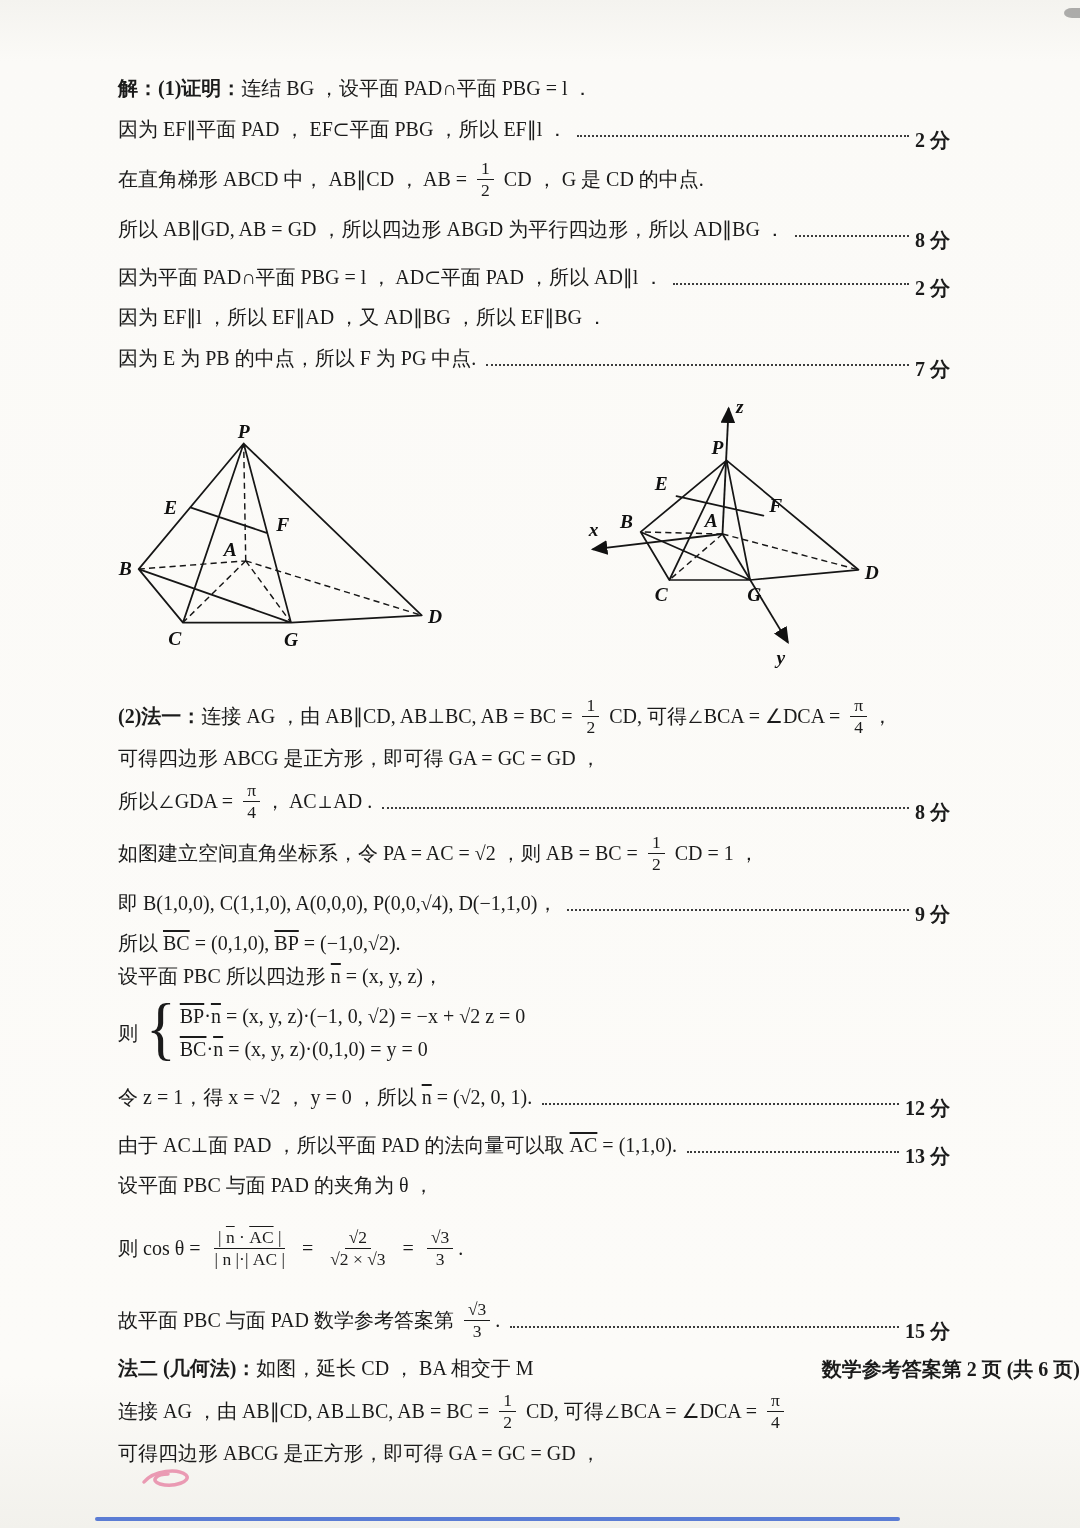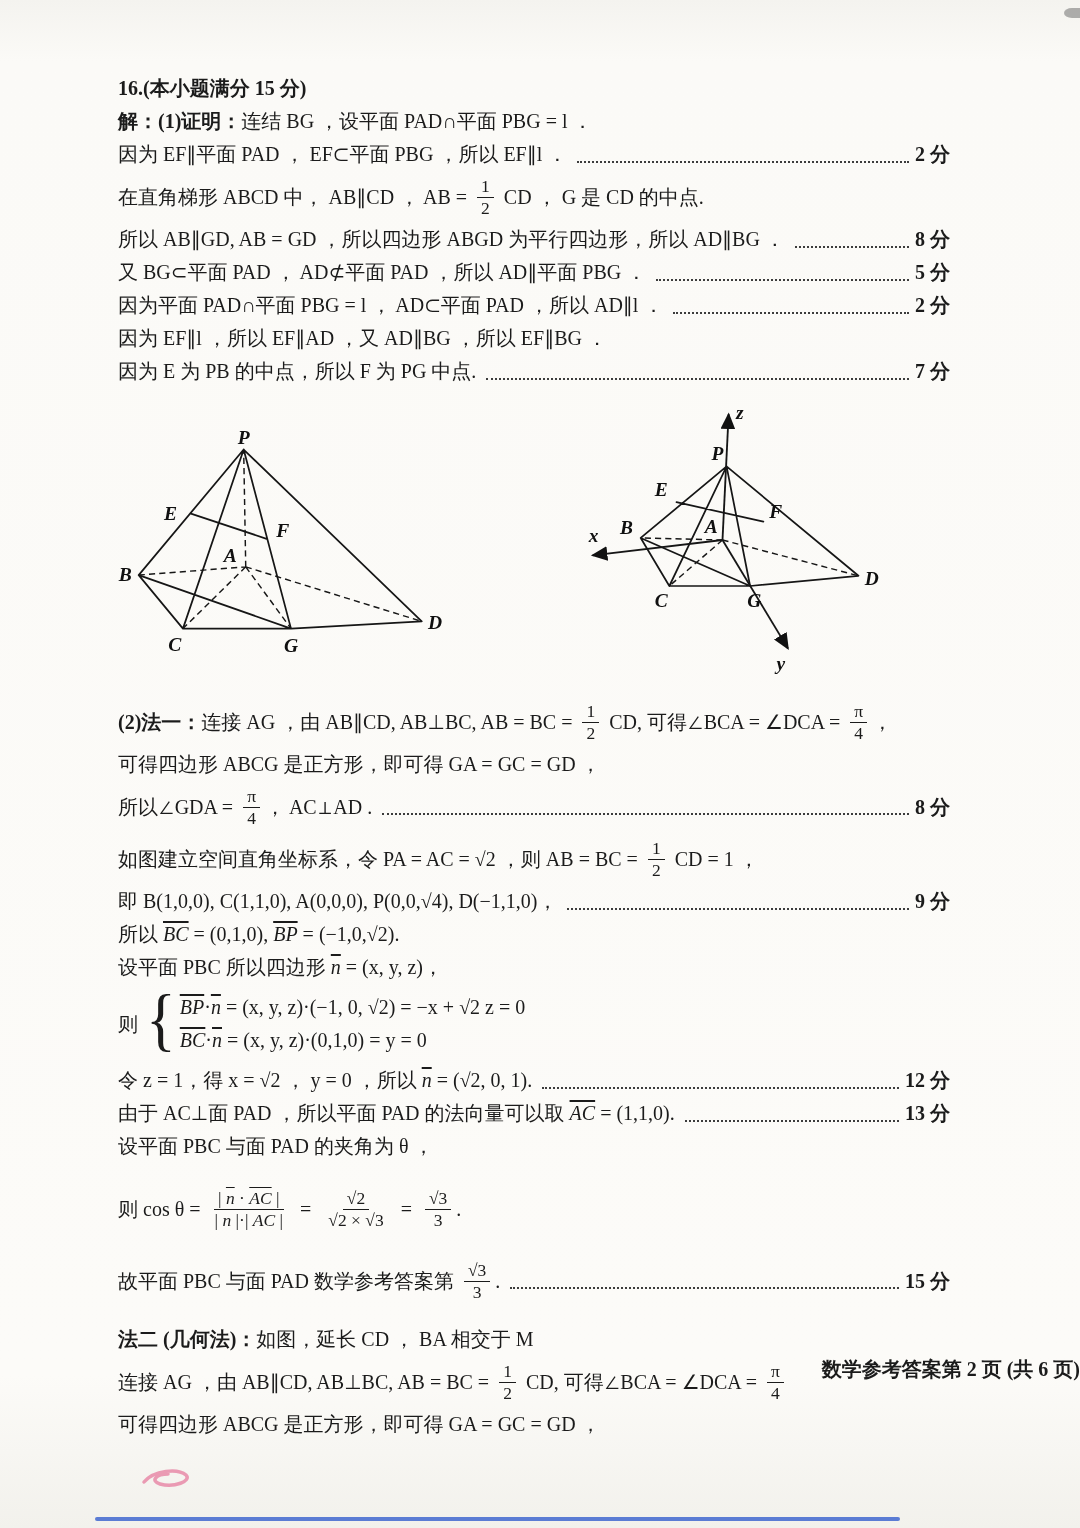--- a/index.html
+++ b/index.html
@@ -10,54 +10,51 @@
   }
   .page{
     position:relative;width:1080px;height:1528px;overflow:hidden;
     background:linear-gradient(180deg,#f4f3ef 0%,#fbfaf7 4%,#fcfbf8 90%,#f2f1ec 100%);
     color:#1b1b1b;
   }
   .content{position:absolute;left:118px;right:130px;top:72px;}
   .line{display:flex;align-items:center;min-height:33px;font-size:20px;line-height:1.25;}
   .t{white-space:pre-wrap;}
   .bold{font-weight:700;}
-  .score{font-weight:700;white-space:nowrap;margin-left:2px;}
+  .score{font-weight:700;white-space:nowrap;margin-left:2px;margin-top:23px;}
   .leader{flex:1 1 auto;min-width:10px;height:0;border-bottom:2.4px dotted #3c3c3c;margin:0 4px 0 10px;transform:translateY(7px);}
   .frac{display:inline-flex;flex-direction:column;align-items:center;font-size:17.5px;line-height:1.18;margin:0 5px;vertical-align:middle;}
   .frac .fn{border-bottom:1.6px solid #1b1b1b;padding:0 4px;display:inline-flex;align-items:center;}
   .frac .fd{padding:0 4px;display:inline-flex;align-items:center;}
   .fracline{min-height:52px;}
-  .vec{font-style:italic;text-decoration:overline;}
+  .vec{text-decoration:overline;}
   .eq{margin:0 8px;}
   .sys{min-height:80px;}
   .brace{font-size:62px;font-weight:400;line-height:.9;margin:0 4px 6px 8px;transform:scaleY(1.12);}
   .syscol{display:flex;flex-direction:column;gap:8px;}
   .syseq{display:inline-flex;align-items:center;font-size:20px;}
   .cosrow{min-height:92px;}
   .figrow{display:flex;justify-content:space-between;align-items:flex-end;margin:14px 0 18px 0;padding-right:20px;}
   svg.fig{display:block;}
   .solid path{stroke:#161616;stroke-width:1.7;fill:none;stroke-linecap:round;}
   .dash path{stroke:#161616;stroke-width:1.4;stroke-dasharray:6 4;fill:none;}
   .axis line{stroke:#161616;stroke-width:1.8;}
   .vlab text{font-family:"Liberation Serif",serif;font-style:italic;font-weight:700;font-size:19px;fill:#101010;text-anchor:middle;}
   .footer{position:absolute;left:0;right:0;top:1356px;text-align:right;font-size:20px;font-weight:700;}
   .scribble{position:absolute;left:138px;top:1466px;}
   .bluestrip{position:absolute;left:95px;top:1517px;width:805px;height:4px;background:#4a6fd0;border-radius:2px;opacity:.9;}
   .cornermark{position:absolute;right:0px;top:8px;width:16px;height:10px;background:#6f6f6f;opacity:.55;border-radius:50% 0 0 50%;}
-  .mt6{margin-top:16px;}
+  .mt6{margin-top:6px;}
 </style>
 </head>
 <body>
 
 <div class="page">
   <div class="content">
 
-    <div class="line bold">
-      <span class="t">16.(本小题满分 15 分)</span>
-    </div>
 
     <div class="line">
       <span class="t bold">解：(1)证明：</span>
       <span class="t">连结 BG ，设平面 PAD∩平面 PBG = l ．</span>
     </div>
 
     <div class="line">
       <span class="t">因为 EF∥平面 PAD ， EF⊂平面 PBG ，所以 EF∥l ．</span>
       <span class="leader"></span>
       <span class="score">2 分</span>
@@ -71,25 +68,20 @@
       </span>
       <span class="t"> CD ， G 是 CD 的中点.</span>
     </div>
 
     <div class="line">
       <span class="t">所以 AB∥GD, AB = GD ，所以四边形 ABGD 为平行四边形，所以 AD∥BG ．</span>
       <span class="leader"></span>
       <span class="score">8 分</span>
     </div>
 
-    <div class="line">
-      <span class="t">又 BG⊂平面 PAD ， AD⊄平面 PAD ，所以 AD∥平面 PBG ．</span>
-      <span class="leader"></span>
-      <span class="score">5 分</span>
-    </div>
 
     <div class="line">
       <span class="t">因为平面 PAD∩平面 PBG = l ， AD⊂平面 PAD ，所以 AD∥l ．</span>
       <span class="leader"></span>
       <span class="score">2 分</span>
     </div>
 
     <div class="line">
       <span class="t">因为 EF∥l ，所以 EF∥AD ，又 AD∥BG ，所以 EF∥BG ．</span>
     </div>

